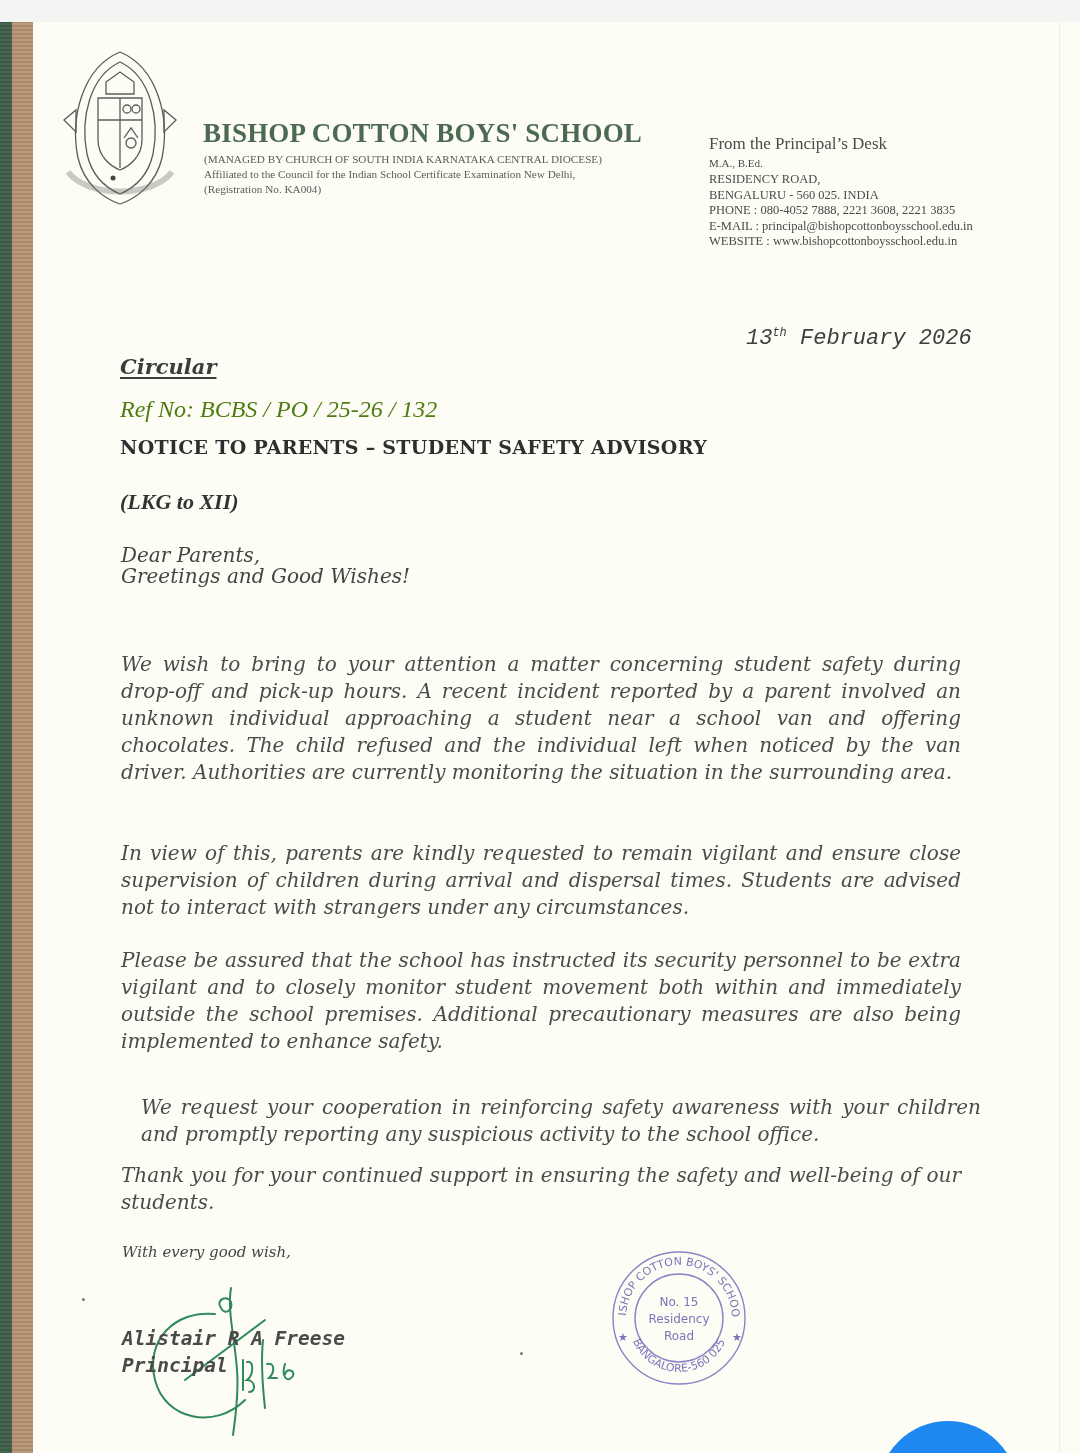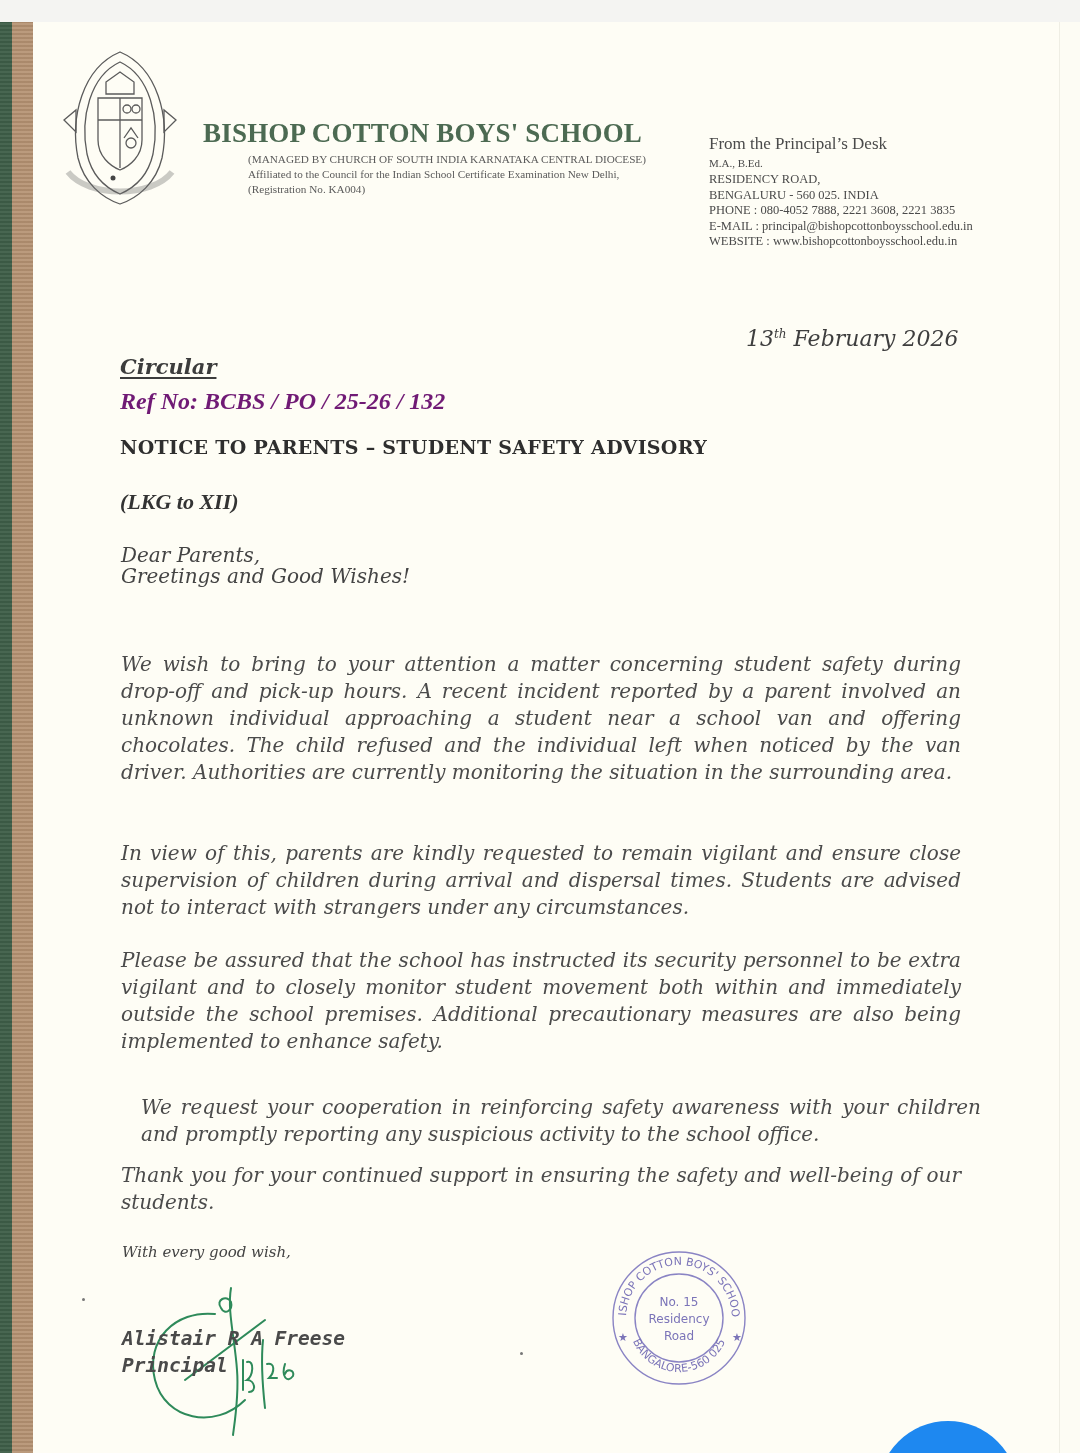--- a/index.html
+++ b/index.html
@@ -14,35 +14,35 @@
   .right-edge { position: absolute; right: 0; top: 22px; width: 20px; height: 1431px; background: #fdfcf4; border-left: 1px solid #efeee4; }
   .stripe-green { position: absolute; left: 0; top: 22px; width: 12px; height: 1431px; background: #3e5e48;
     background-image: repeating-linear-gradient(0deg, rgba(255,255,255,0.05) 0 2px, rgba(0,0,0,0.05) 2px 4px); }
   .stripe-tan { position: absolute; left: 12px; top: 22px; width: 21px; height: 1431px; background: #b59272;
     background-image: repeating-linear-gradient(0deg, rgba(255,255,255,0.08) 0 2px, rgba(0,0,0,0.06) 2px 4px); }
 
   .crest { position: absolute; left: 58px; top: 48px; width: 124px; height: 160px; }
   .school-name { position: absolute; left: 203px; top: 118px; font-family: "Liberation Serif", serif; font-weight: bold;
     font-size: 27px; color: #4c6a52; letter-spacing: 0.2px; }
   .school-sub { position: absolute; left: 204px; top: 152px; font-family: "Liberation Serif", serif; font-size: 11.2px;
-    color: #5a5a5a; line-height: 15px; margin-left: 44px; }
+    color: #5a5a5a; line-height: 15px; }
 
   .desk { position: absolute; left: 709px; top: 118px; font-family: "Liberation Serif", serif; color: #4a4a4a; margin-top: 16px; }
   .desk .from { font-size: 17px; line-height: 20px; }
   .desk .pname { font-size: 23px; font-weight: bold; line-height: 26px; color: #454545; }
   .desk .quals { font-size: 11px; line-height: 17px; margin-top: 1px; }
   .desk .addr { font-size: 12.5px; line-height: 15.5px; }
 
-  .date { position: absolute; left: 746px; top: 326px; font-style: italic; font-size: 22px; color: #3e3e3e; }
+  .date { position: absolute; left: 746px; top: 326px; font-style: italic; font-size: 22px; color: #3e3e3e; font-family: Liberation Mono, monospace; }
   .date sup { font-size: 12px; }
 
   .circular { position: absolute; left: 120px; top: 354px; font-style: italic; font-weight: bold; font-size: 21px;
     color: #3c3c3c; text-decoration: underline; text-underline-offset: 3px; }
-  .refno { position: absolute; left: 120px; top: 388px; font-family: "Liberation Serif", serif; font-style: italic;
-    font-size: 24px; color: #701a75; font-weight: bold; }
+  .refno { position: absolute; left: 120px; top: 396px; font-family: "Liberation Serif", serif; font-style: italic;
+    font-size: 24px; color: #4d7c0f; }
   .notice-title { position: absolute; left: 120px; top: 436px; font-weight: bold; font-size: 19px; color: #2e2e2e; letter-spacing: 0.3px; }
   .grades { position: absolute; left: 120px; top: 489px; font-family: "Liberation Serif", serif; font-style: italic;
     font-weight: bold; font-size: 22px; color: #333; }
 
   .salutation { position: absolute; left: 121px; font-style: italic; font-size: 20px; color: #444; }
   .para { position: absolute; left: 121px; width: 840px; font-style: italic; font-size: 20px; line-height: 27px;
     color: #4b4b4b; text-align: justify; margin: 0; }
 
   .closing { position: absolute; left: 122px; top: 1243px; font-style: italic; font-size: 15px; color: #444; }
   .signer { position: absolute; left: 122px; top: 1325px; font-family: "DejaVu Sans Mono", monospace; font-style: italic;

